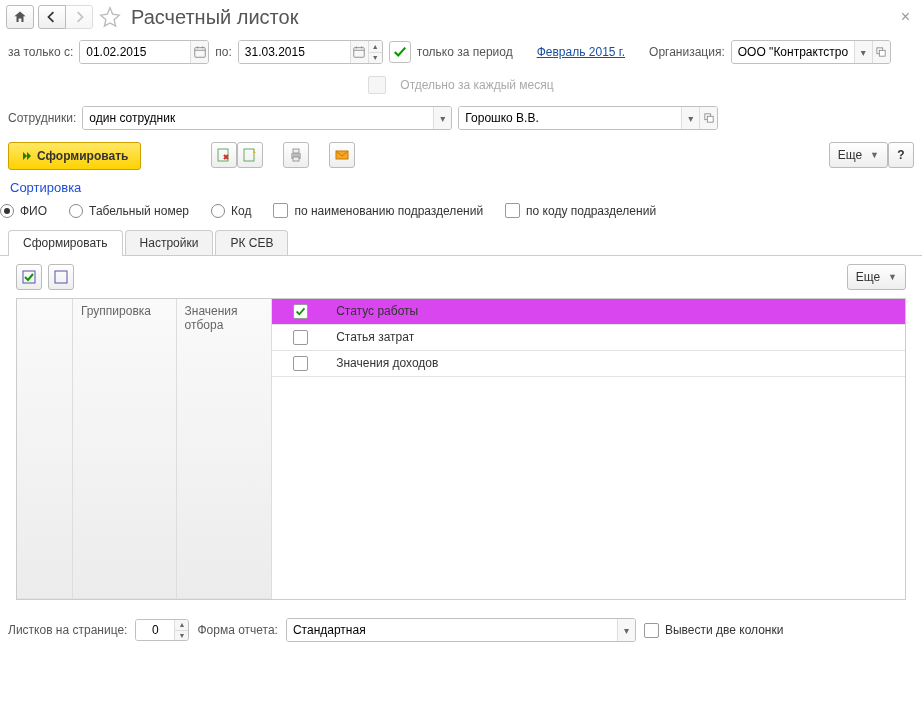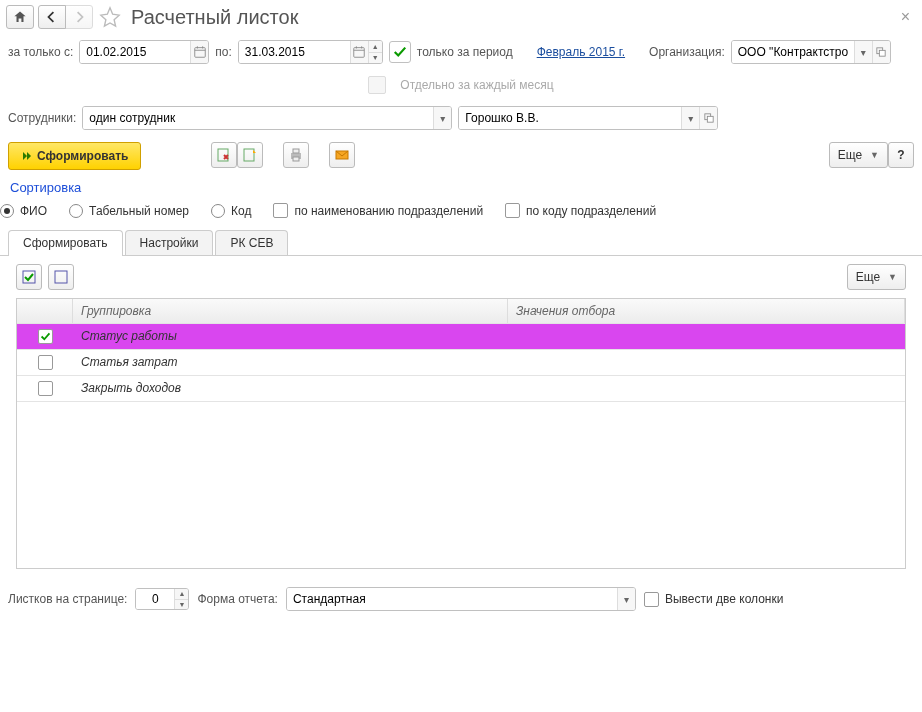--- a/index.html
+++ b/index.html
@@ -136,22 +136,22 @@
   .tab-body {
     border: none; border-top: none; padding: 8px; margin: 0 8px;
   }
   .tab-toolbar { display:flex; align-items:center; gap:6px; }
   .small-icon-btn {
     width: 26px; height: 26px; border:1px solid #bbb; border-radius:3px;
     background: linear-gradient(#fff,#eee);
     display:inline-flex; align-items:center; justify-content:center; cursor:pointer;
   }
   .grid {
-    border: 1px solid #ccc; margin-top: 8px; height: 271px;
-    display: flex; flex-direction: column; font-style: italic;
+    border: 1px solid #ccc; margin-top: 8px; height: 302px;
+    display: flex; flex-direction: row;
   }
   .grid-head, .grid-row {
     display: flex; border-bottom: 1px solid #e4e4e4;
   }
   .grid-head { background: linear-gradient(#fafafa,#ececec); color:#666; }
   .grid-head .cell { border-right: 1px solid #ddd; padding: 5px 8px; }
   .grid-row .cell { padding: 5px 8px; }
   .col-check { width: 56px; display:flex; align-items:center; justify-content:center; }
   .col-name { flex: 1.1; }
   .col-val { flex: 1; }
@@ -396,21 +396,21 @@
           <div class="cell col-check">
             <span class="grid-check"></span>
           </div>
           <div class="cell col-name">Статья затрат</div>
           <div class="cell col-val"></div>
         </div>
         <div class="grid-row">
           <div class="cell col-check">
             <span class="grid-check"></span>
           </div>
-          <div class="cell col-name">Закрыть доходов</div>
+          <div class="cell col-name">Значения доходов</div>
           <div class="cell col-val"></div>
         </div>
       </div>
   </div>
 </div>
 
 <div class="footer-row">
   <span class="label">Листков на странице:</span>
   <div class="spin">
     <input value="0" style="">

